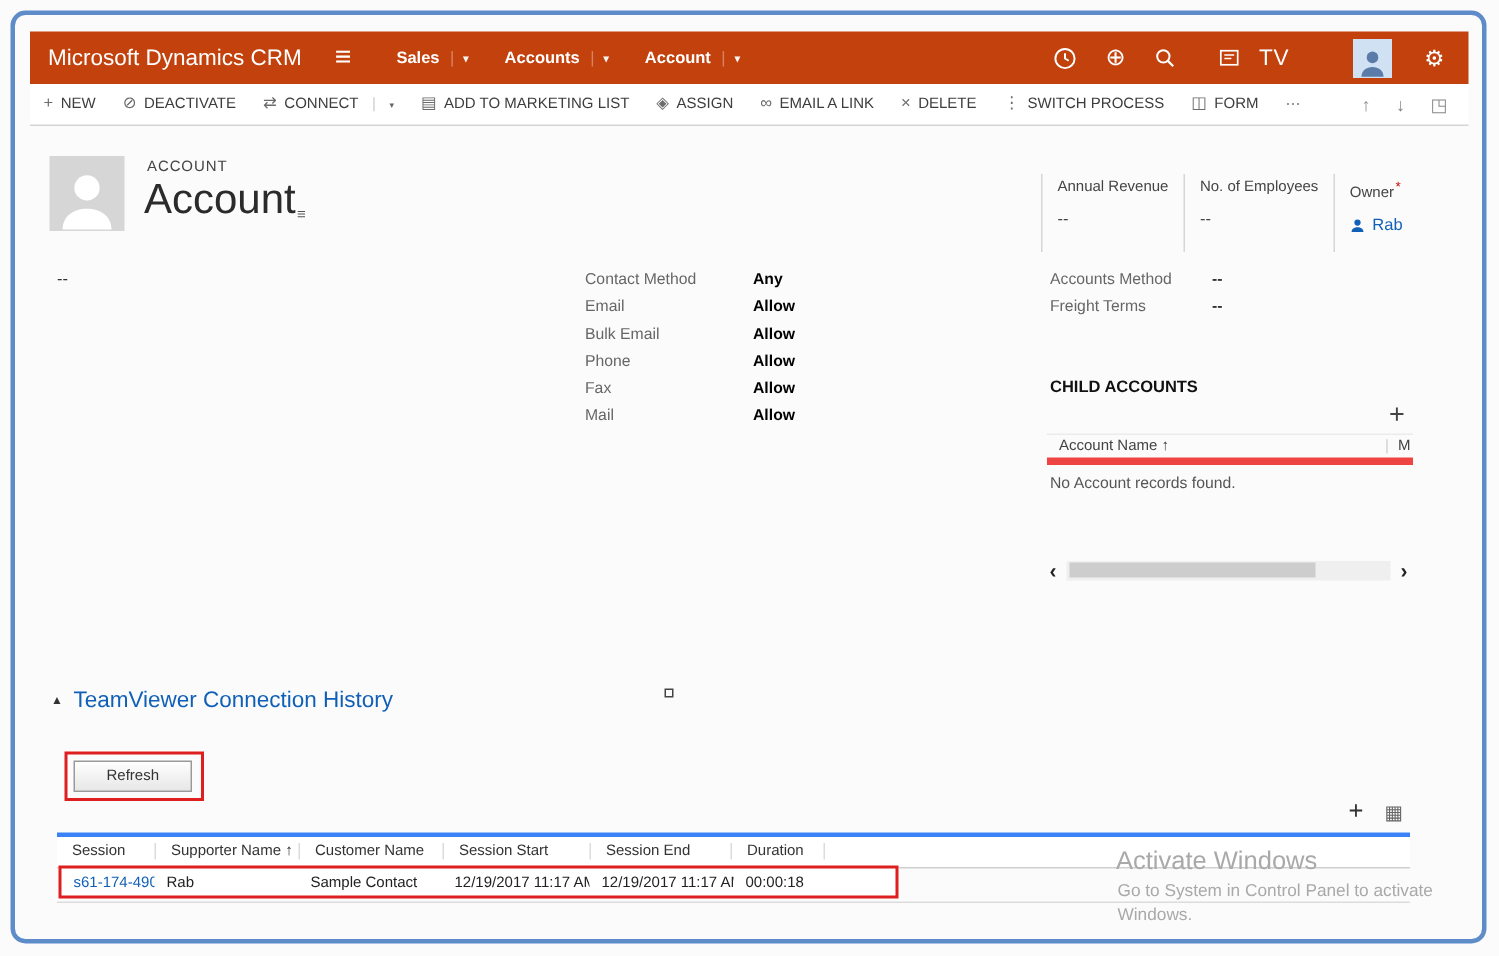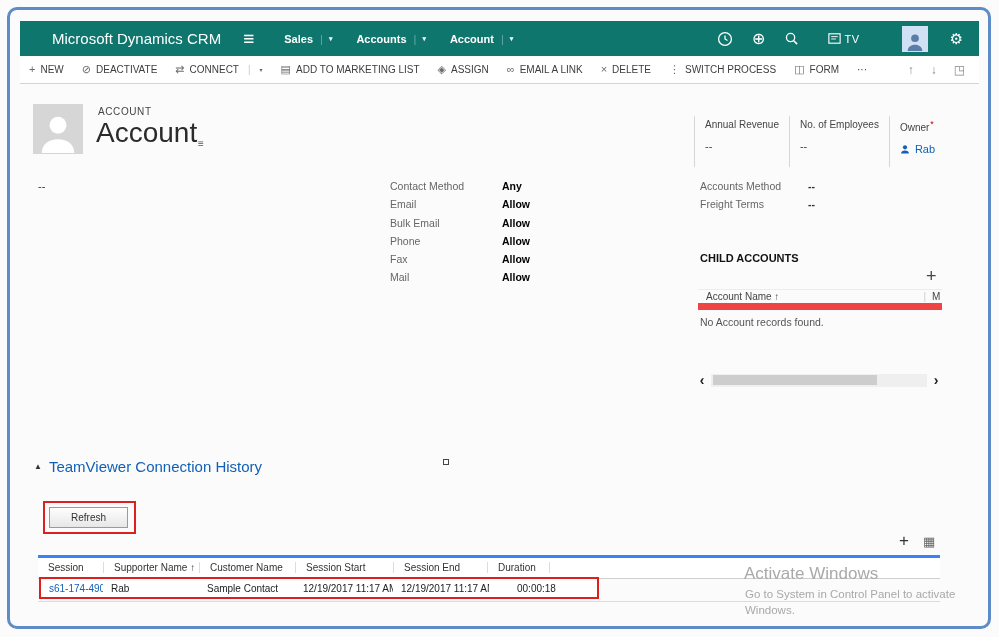--- a/index.html
+++ b/index.html
@@ -10,33 +10,33 @@
   }
   .frame-border {
     position:absolute; left:7px; top:7px; width:984px; height:622px;
     border:3px solid #5d8cc9; border-radius:10px; pointer-events:none; z-index:60;
     background:transparent;
   }
 
   
   .navbar {
     position:absolute; left:20px; top:21px; width:959px; height:35px;
-    background:#0f766e; color:#fff; display:flex; align-items:center; z-index:5;padding-left:20px;
+    background:#c2410c; color:#fff; display:flex; align-items:center; z-index:5;
   }
   .brand { font-size:15px; padding-left:12px; white-space:nowrap; }
   .hamburger { margin-left:22px; font-size:19px; line-height:1; cursor:pointer; }
   .nav-group { display:flex; align-items:flex-start; margin-left:30px; }
   .nav-item { display:flex; align-items:center; margin-right:24px; font-size:11px; font-weight:600; cursor:pointer; white-space:nowrap; }
   .nav-label { margin-right:7px; }
   .nav-sep { opacity:.35; font-weight:400; margin-right:6px; }
   .nav-chev { font-size:7px; opacity:.95; }
   .nav-right { margin-left:auto; display:flex; align-items:center; padding-right:16px; }
   .nav-ic { margin-left:19px; display:flex; align-items:center; cursor:pointer; }
   .glyph-ic { font-size:16px; line-height:1; }
-  .tv-label { font-size:11px; margin-left:2px; cursor:pointer; letter-spacing:.5px; }
+  .tv-label { font-size:15px; margin-left:12px; cursor:pointer; letter-spacing:.5px; }
   .avatar-sm {
     width:26px; height:26px; background:#cfe1f2; margin-left:42px;
     display:flex; align-items:flex-end; justify-content:center; overflow:hidden; cursor:pointer;
   }
   .gear { margin-left:22px; font-size:15px; cursor:pointer; }
 
   
   .cmdbar {
     position:absolute; left:20px; top:56px; width:959px; height:28px;
     background:#fff; border-bottom:1px solid #d4d4d4;
@@ -78,21 +78,21 @@
   .rf-row { display:flex; height:18.3px; }
   .rf-label { width:108px; color:#666; }
   .rf-value { color:#333; font-weight:bold; }
 
   
   .child-title { position:absolute; left:700px; top:252px; font-size:11px; font-weight:bold; color:#111; }
   .child-add { position:absolute; left:926px; top:266px; font-size:18px; color:#444; cursor:pointer; }
   .child-grid-head {
     position:absolute; left:698px; top:289px; width:244px; height:21px;
     display:flex; align-items:center; font-size:10px; color:#444;
-    border-top:1px solid #ececec; border-bottom:7px solid #ef4444;
+    border-top:1px solid #ececec; border-bottom:5px solid #ef4444;
   }
   .cg-col1 { flex:1; padding-left:8px; white-space:nowrap; cursor:pointer; }
   .cg-sep { color:#ccc; }
   .cg-col2 { width:16px; padding-left:6px; overflow:hidden; cursor:pointer; }
   .child-empty { position:absolute; left:700px; top:316px; font-size:10.5px; color:#555; }
   .hscroll { position:absolute; left:696px; top:372px; width:246px; height:16px; display:flex; align-items:center; gap:3px; }
   .hs-chev { font-size:14px; color:#222; font-weight:bold; width:12px; text-align:center; cursor:pointer; line-height:1; }
   .hs-track { flex:1; height:13px; background:#efefef; position:relative; cursor:pointer; }
   .hs-thumb { position:absolute; left:2px; top:1.5px; height:10px; width:76%; background:#cdcdcd; cursor:grab; }
 
@@ -118,21 +118,21 @@
   }
   .th { padding-left:10px; border-right:1px solid #dcdcdc; white-space:nowrap; cursor:pointer; }
   .th.w0{width:66px;} .th.w1{width:96px;} .th.w2{width:96px;} .th.w3{width:98px;} .th.w4{width:94px;} .th.w5{width:62px;}
 
   .tv-row {
     position:absolute; left:39px; top:577px; width:560px; height:22px;
     border:2px solid #dd1f1f; background:#fff;
     display:flex; align-items:center; font-size:10px; color:#222; z-index:10;
   }
   .td { padding-left:8px; white-space:nowrap; overflow:hidden; }
-  .td.w0{width:62px;} .td.w1{width:96px;} .td.w2{width:96px;} .td.w3{width:98px;} .td.w4{width:96px;} .td.w5{width:60px;margin-left:20px;}
+  .td.w0{width:62px;} .td.w1{width:96px;} .td.w2{width:96px;} .td.w3{width:98px;} .td.w4{width:96px;} .td.w5{width:60px;}
   .session-link { color:#1160b7; cursor:pointer; }
 
   .bottom-line { position:absolute; left:38px; top:601px; width:902px; border-top:1px solid #dcdcdc; }
 
   .watermark1 { position:absolute; left:744px; top:564px; font-size:17px; color:#a9a9a9; }
   .watermark2 { position:absolute; left:745px; top:586px; font-size:11.5px; color:#a9a9a9; line-height:1.4; }
 </style>
 </head>
 <body>
 

